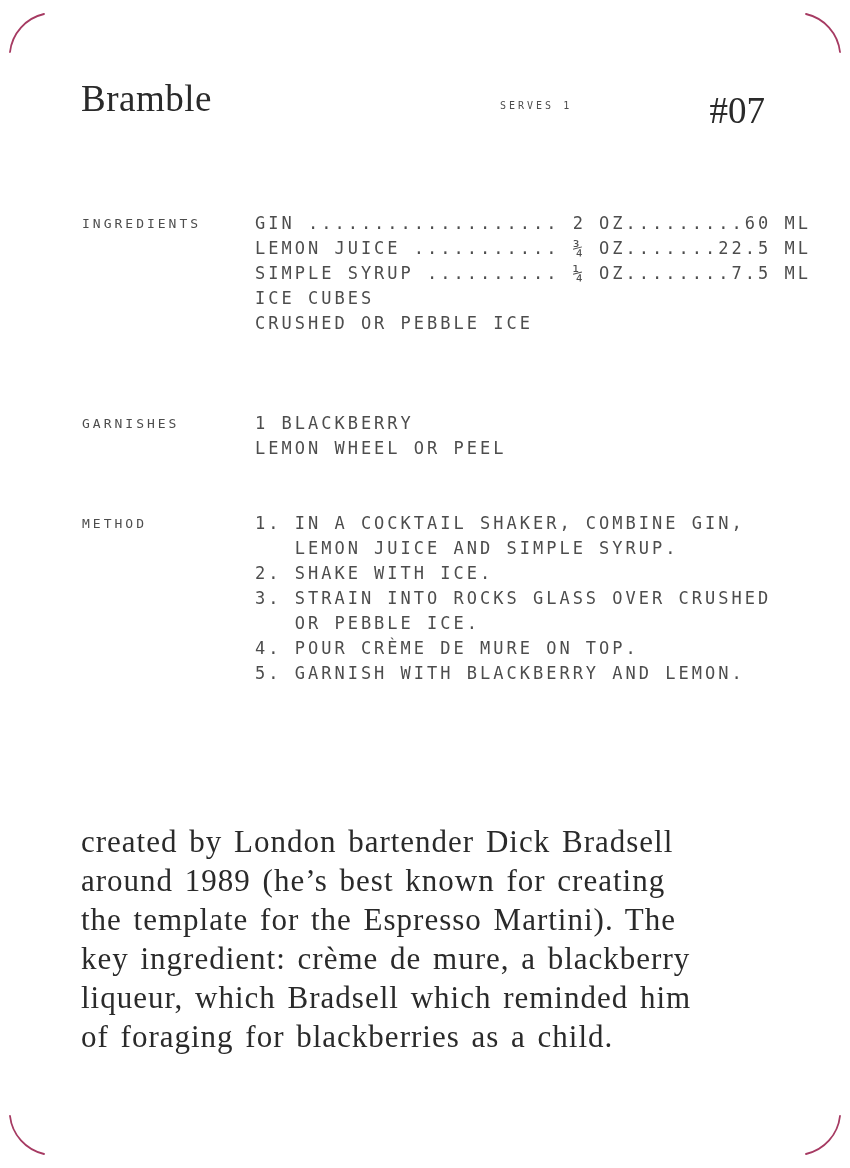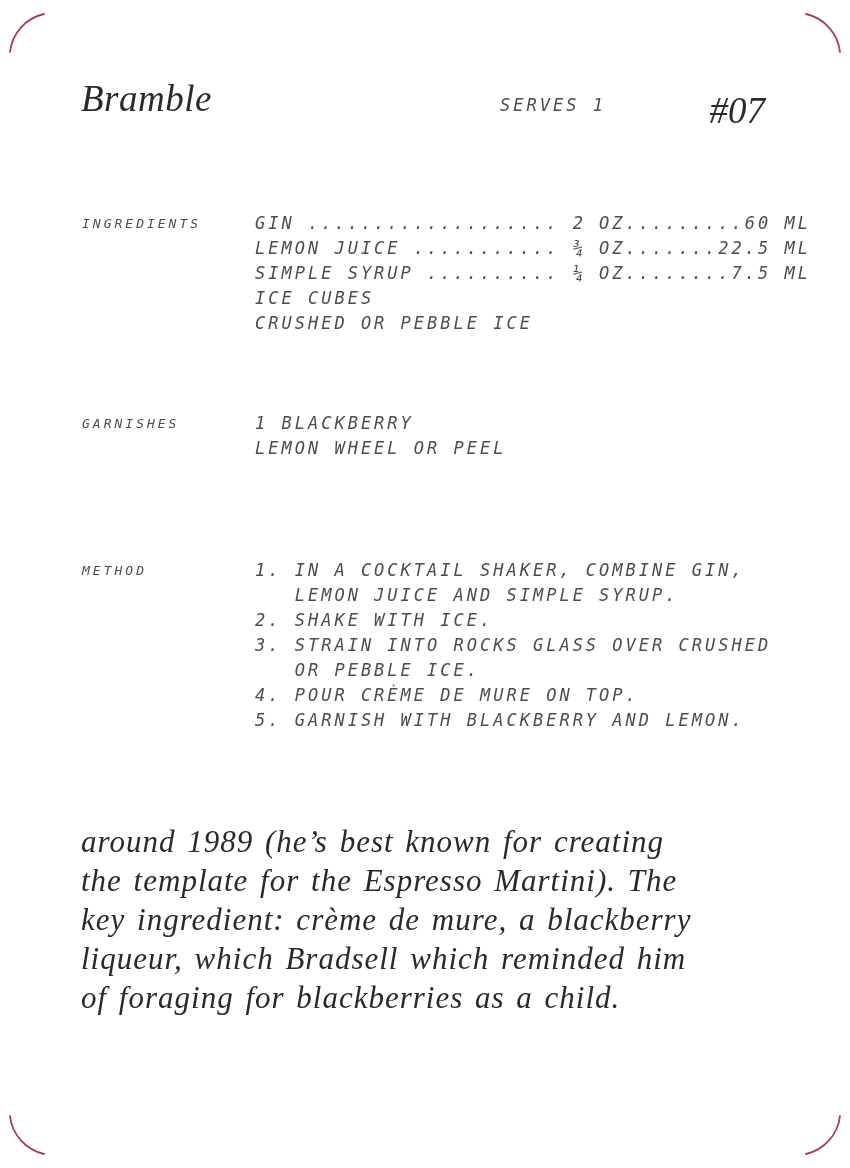--- a/index.html
+++ b/index.html
@@ -11,21 +11,20 @@
     width: 850px;
     height: 1168px;
     position: relative;
     overflow: hidden;
     font-family: "Liberation Serif", serif;
   }
   .card {
     position: absolute;
     inset: 0;
     background: #ffffff;
-    font-style: italic;
   }
   .corner-marks {
     position: absolute;
     left: 0; top: 0;
     width: 850px; height: 1168px;
     pointer-events: none;
   }
   .title {
     position: absolute;
     left: 81px;
@@ -36,21 +35,21 @@
     line-height: 1;
     color: #2a2a2a;
     letter-spacing: 0.5px;
     white-space: pre;
   }
   .serves {
     position: absolute;
     left: 500px;
     top: 98px;
     font-family: "DejaVu Sans Mono", "Liberation Mono", monospace;
-    font-size: 17px;
+    font-size: 10px;
     line-height: 15px;
     letter-spacing: 3px;
     color: #4d4d4d;
     white-space: pre;
   }
   .number {
     position: absolute;
     right: 85px;
     top: 92px;
     font-family: "Liberation Serif", serif;
@@ -78,21 +77,21 @@
     line-height: 25px;
     letter-spacing: 3px;
     color: #4d4d4d;
   }
   .mono-block .line {
     white-space: pre;
     height: 25px;
   }
   .ingredients-label, .ingredients-block { top: 211px; }
   .garnishes-label,   .garnishes-block   { top: 411px; }
-  .method-label,      .method-block      { top: 511px; margin-top: 47px; }
+  .method-label,      .method-block      { top: 511px; }
   .description {
     position: absolute;
     left: 81px;
     top: 822px;
     width: 720px;
     font-family: "Liberation Serif", serif;
     font-size: 31px;
     font-weight: 400;
     line-height: 39px;
     letter-spacing: 1px;
@@ -137,20 +136,21 @@
     <div class="line">1. IN A COCKTAIL SHAKER, COMBINE GIN,</div>
     <div class="line">   LEMON JUICE AND SIMPLE SYRUP.</div>
     <div class="line">2. SHAKE WITH ICE.</div>
     <div class="line">3. STRAIN INTO ROCKS GLASS OVER CRUSHED</div>
     <div class="line">   OR PEBBLE ICE.</div>
     <div class="line">4. POUR CRÈME DE MURE ON TOP.</div>
     <div class="line">5. GARNISH WITH BLACKBERRY AND LEMON.</div>
   </div>
 
   <div class="description">
+    <div class="dline">created by London bartender Dick Bradsell</div>
     <div class="dline">around 1989 (he’s best known for creating</div>
     <div class="dline">the template for the Espresso Martini). The</div>
     <div class="dline">key ingredient: crème de mure, a blackberry</div>
     <div class="dline">liqueur, which Bradsell which reminded him</div>
     <div class="dline">of foraging for blackberries as a child.</div>
   </div>
 
 </div>
 
 </body></html>

